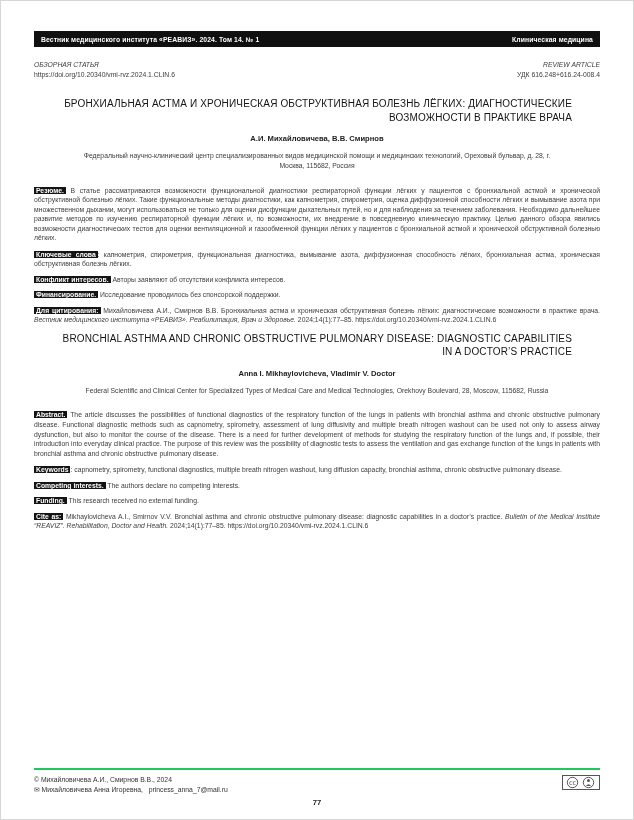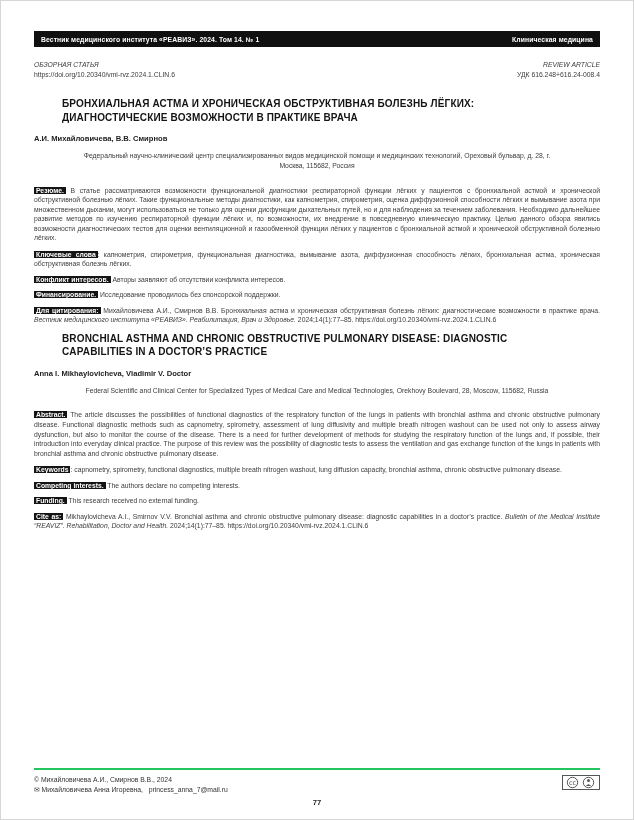--- a/index.html
+++ b/index.html
@@ -13,24 +13,24 @@
   .topbar {
     background:#101010; color:#ffffff; font-size:6.8px; font-weight:bold;
     display:flex; justify-content:space-between; align-items:center;
     padding:4.5px 7px; margin-bottom:13px; letter-spacing:0.1px;
   }
   .meta { display:flex; justify-content:space-between; font-size:6.8px; color:#3c3c3c; line-height:1.5; margin-bottom:17px; }
   .meta .right { text-align:right; }
   .italic { font-style:italic; }
   .doi-link { color:#3c3c3c; text-decoration:none; }
   h1.title {
-    font-size:10px; font-weight:bold; color:#141414; text-align:left;
+    font-size:10px; font-weight:normal; color:#141414; text-align:right;
     line-height:1.35; max-width:510px; margin:0 auto 10px auto; letter-spacing:0.15px;
   }
-  .authors { font-size:7.6px; font-weight:bold; color:#1e1e1e; margin-bottom:8px; }
+  .authors { text-align:center; font-size:7.6px; font-weight:bold; color:#1e1e1e; margin-bottom:8px; }
   .affil { text-align:center; font-size:6.8px; color:#3c3c3c; line-height:1.42; max-width:480px; margin:0 auto 15px auto; }
   p.para { font-size:6.8px; color:#3c3c3c; line-height:1.4; text-align:justify; margin-bottom:7px; }
   p.tight { margin-bottom:6px; }
   .badge { background:#141414; color:#ffffff; font-weight:bold; padding:0 2px; }
   .en-gap { margin-top:10px; }
   .footer { margin-top:auto; border-top:2px solid #22c55e; padding-top:5px; }
   .footer-row { display:flex; justify-content:space-between; align-items:flex-start; }
   .footer-left { font-size:6.8px; color:#333333; line-height:1.55; }
   .email-link { color:#333333; text-decoration:none; }
   .cc-badge { display:inline-block; cursor:pointer; }

